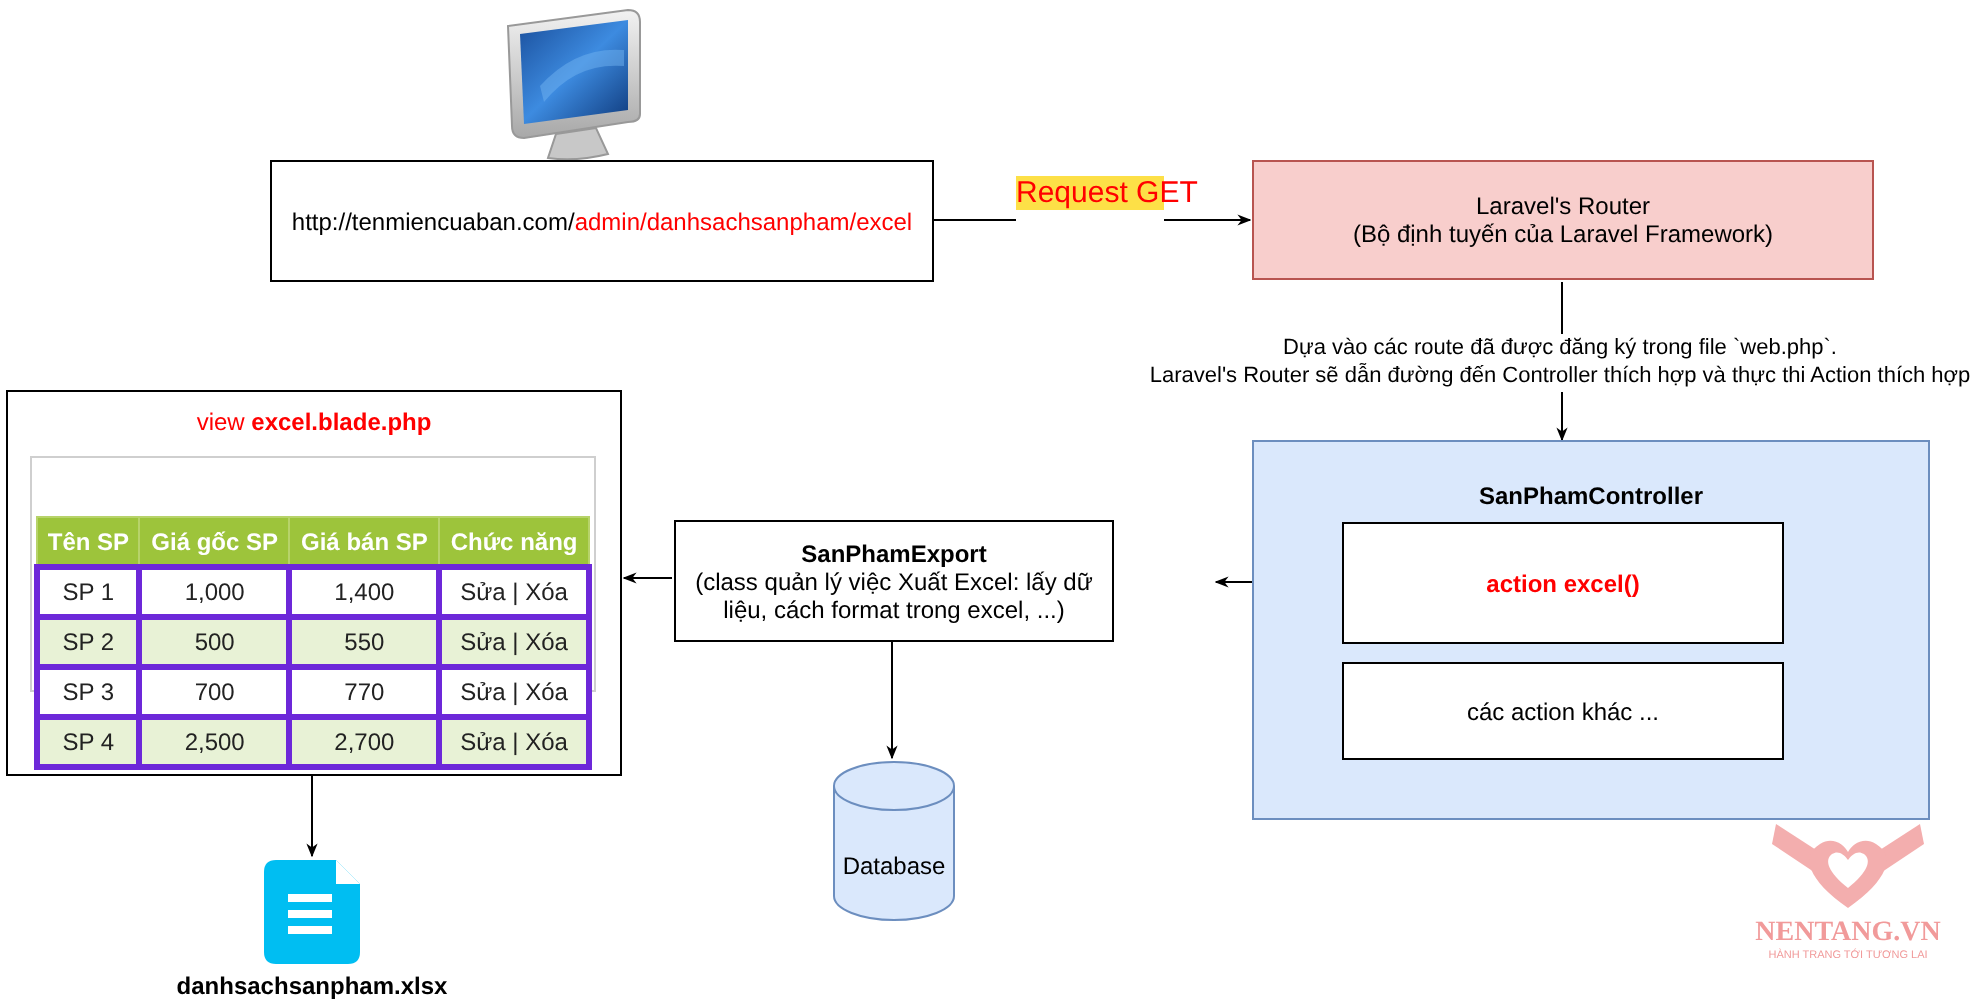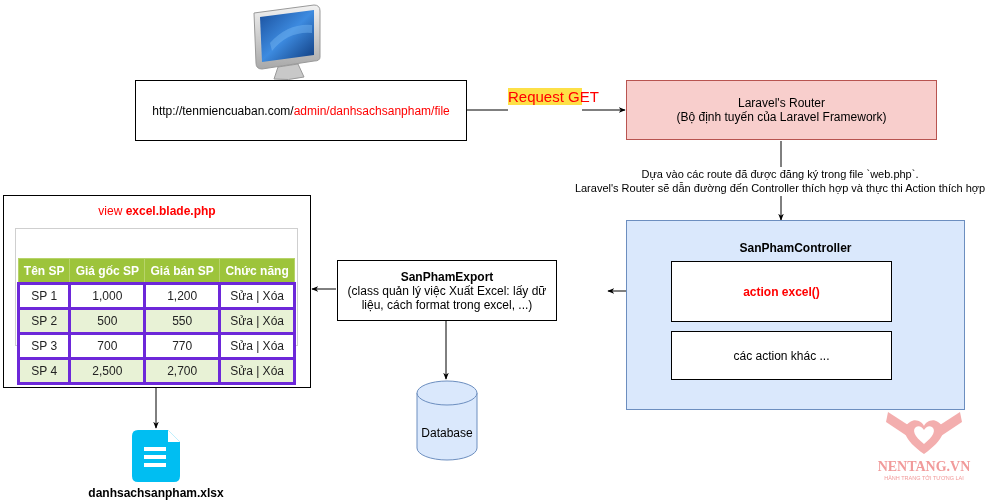--- a/index.html
+++ b/index.html
@@ -60,21 +60,21 @@
     </linearGradient>
   </defs>
   <path d="M6,10 L66,2 Q72,2 72,8 L72,54 Q72,58 66,58 L14,66 Q8,66 8,60 Z" fill="url(#frame)" stroke="#999"></path>
   <path d="M12,14 L66,7 L66,52 L14,59 Z" fill="url(#scr)"></path>
   <path d="M22,40 Q40,20 64,22 L64,30 Q40,28 24,48 Z" fill="#6fb2f0" opacity="0.5"></path>
   <path d="M30,64 L50,61 L56,74 Q40,78 26,76 Z" fill="#c8c8c8" stroke="#999"></path>
 </svg>
 
 <div class="abs box" style="left:135px;top:80px;width:332px;height:61px;">
   <div style="white-space:nowrap;">
-    <span>http://tenmiencuaban.com/</span><span class="red">admin/danhsachsanpham/file</span>
+    <span>http://tenmiencuaban.com/</span><span class="red">admin/danhsachsanpham/excel</span>
   </div>
 </div>
 
 <div class="label red" style="left:508px;top:88px;width:74px;font-size:15px;background:#fde047;">Request GET</div>
 
 <div class="abs box" style="left:626px;top:80px;width:311px;height:60px;background:#f8cecc;border-color:#b85450;">
   <div>Laravel's Router</div>
   <div>(Bộ định tuyến của Laravel Framework)</div>
 </div>
 
@@ -116,21 +116,21 @@
       <th>Tên SP</th>
       <th>Giá gốc SP</th>
       <th>Giá bán SP</th>
       <th>Chức năng</th>
     </tr>
   </thead>
   <tbody>
     <tr class="odd">
       <td>SP 1</td>
       <td>1,000</td>
-      <td>1,200</td>
+      <td>1,400</td>
       <td>Sửa | Xóa</td>
     </tr>
     <tr class="even">
       <td>SP 2</td>
       <td>500</td>
       <td>550</td>
       <td>Sửa | Xóa</td>
     </tr>
     <tr class="odd">
       <td>SP 3</td>

